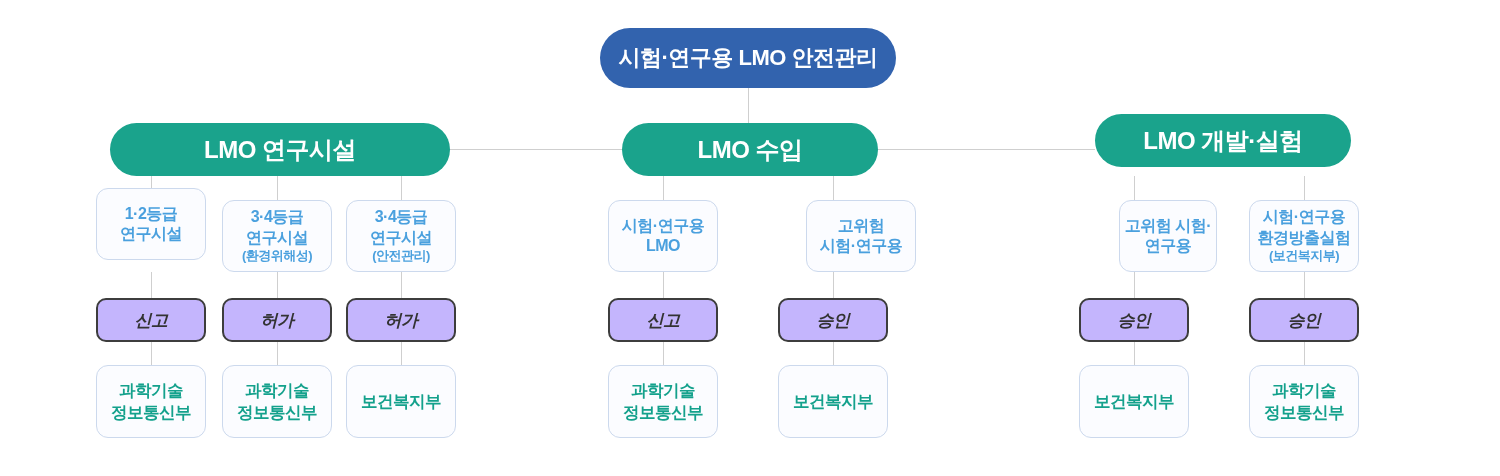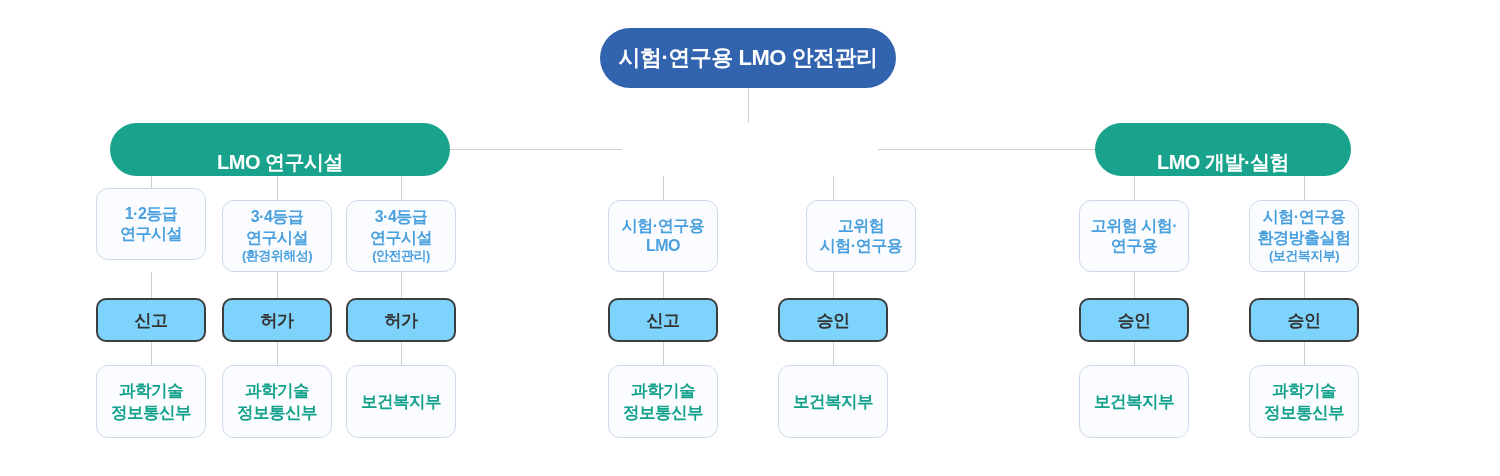--- a/index.html
+++ b/index.html
@@ -29,22 +29,21 @@
     border-radius:30px;
     text-align:center;
     letter-spacing:-0.5px;
   }
   .pill.root{
     background:var(--root-pill);
     font-size:22px;
   }
   .pill.group{
     background:var(--group-pill);
-    font-size:20px;
-    align-items:flex-end;
+    font-size:24px;
   }
   .box{
     position:absolute;
     display:flex;flex-direction:column;align-items:center;justify-content:center;
     text-align:center;
     background:var(--box-bg);
     border:1px solid var(--box-border);
     border-radius:12px;
     letter-spacing:-0.5px;
   }
@@ -62,27 +61,28 @@
     color:var(--item-text);
   }
   .box .note-label:empty{display:none;}
   .box.dept .main-label{
     color:var(--dept-text);
     font-size:16.5px;
   }
   .action{
     position:absolute;
     display:flex;align-items:center;justify-content:center;
-    background:#7dd3fc;
+    background:#c4b5fd;
     border:2px solid var(--action-border);
     border-radius:10px;
     font-weight:bold;
     font-size:17px;
     color:var(--action-text);
     letter-spacing:-0.5px;
+    font-style:italic;
   }
   .vline{position:absolute;width:1px;background:var(--line);}
   .hline{position:absolute;height:1px;background:var(--line);}
 </style>
 </head>
 <body>
 
 <div class="canvas">
 
   <div class="pill root" style="left:600px;top:28px;width:296px;height:60px">
@@ -90,21 +90,24 @@
   </div>
 
   <div class="vline" style="left:748px;top:88px;height:35px"></div>
 
   <div class="hline" style="left:450px;top:149px;width:172px"></div>
   <div class="hline" style="left:878px;top:149px;width:217px"></div>
 
   <div class="pill group" style="left:110px;top:123px;width:340px;height:53px">
     <span>LMO 연구시설</span>
   </div>
-  <div class="pill group" style="left:1095px;top:123px;width:256px;height:53px">
+  <div class="pill group" style="left:622px;top:123px;width:256px;height:53px">
+    <span>LMO 수입</span>
+  </div>
+  <div class="pill group" style="left:1095px;top:114px;width:256px;height:53px">
     <span>LMO 개발·실험</span>
   </div>
 
   <div class="vline" style="left:151px;top:176px;height:24px"></div>
   <div class="box" style="left:96px;top:188px;width:110px;height:72px">
     <span class="main-label">1·2등급
 연구시설</span>
 
   </div>
   <div class="vline" style="left:151px;top:272px;height:26px"></div>
@@ -173,21 +176,21 @@
   <div class="vline" style="left:833px;top:272px;height:26px"></div>
   <div class="action" style="left:778px;top:298px;width:110px;height:44px">
     <span>승인</span>
   </div>
   <div class="vline" style="left:833px;top:342px;height:23px"></div>
   <div class="box dept" style="left:778px;top:365px;width:110px;height:73px">
     <span class="main-label">보건복지부</span>
   </div>
 
   <div class="vline" style="left:1134px;top:176px;height:24px"></div>
-  <div class="box" style="left:1079px;top:200px;width:110px;height:72px">
+  <div class="box" style="left:1119px;top:200px;width:98px;height:72px">
     <span class="main-label">고위험 시험·
 연구용</span>
 
   </div>
   <div class="vline" style="left:1134px;top:272px;height:26px"></div>
   <div class="action" style="left:1079px;top:298px;width:110px;height:44px">
     <span>승인</span>
   </div>
   <div class="vline" style="left:1134px;top:342px;height:23px"></div>
   <div class="box dept" style="left:1079px;top:365px;width:110px;height:73px">

